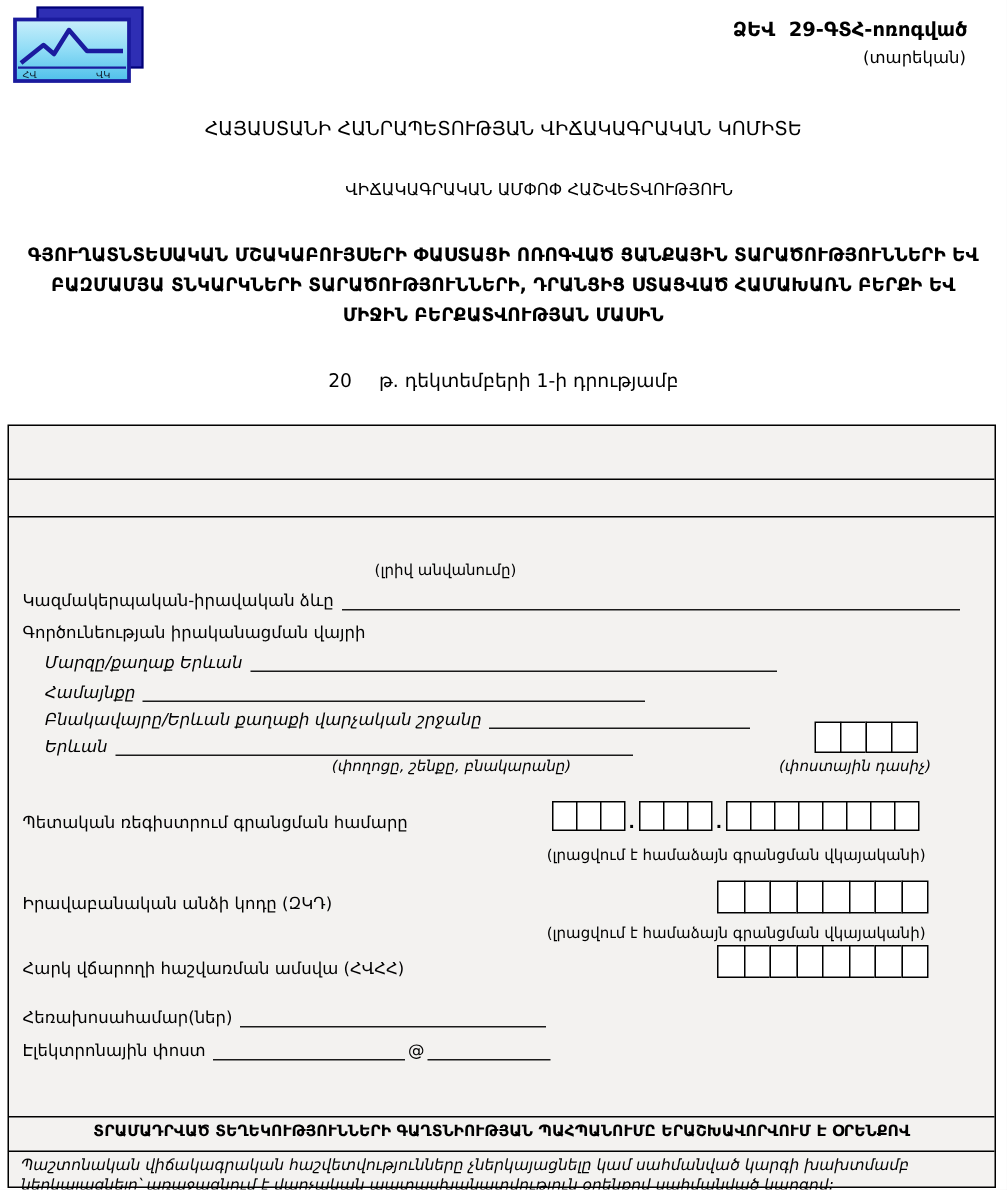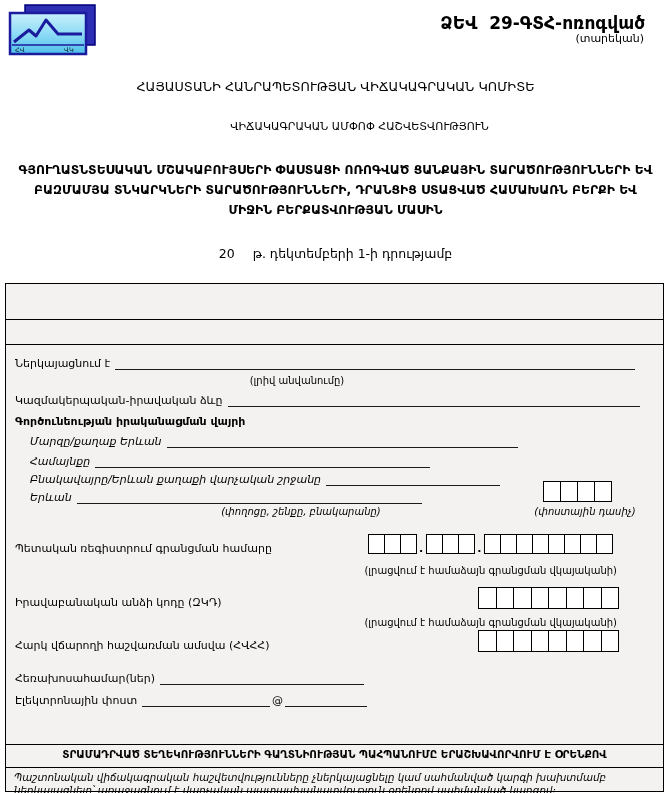--- a/index.html
+++ b/index.html
@@ -1,21 +1,21 @@
 <!DOCTYPE html>
 <html><head>
 <meta charset="utf-8">
 <style>
   html,body { margin:0; padding:0; background:#ffffff; }
   body { width:671px; height:793px; position:relative; font-family:"DejaVu Sans","Liberation Sans",sans-serif; color:#000; }
   .page { position:absolute; inset:0; width:671px; height:793px; overflow:hidden; }
 
   
   .logo { position:absolute; left:8px; top:4px; }
-  .form-code { position:absolute; top:13px; right:26px; font-size:17px; font-weight:bold; white-space:pre; }
+  .form-code { position:absolute; top:13px; right:26px; font-size:13px; font-weight:bold; white-space:pre; }
   .form-period { position:absolute; top:32px; right:27px; font-size:11px; }
   .h { position:absolute; left:0; width:100%; text-align:center; font-weight:normal; }
   .h-committee { top:79px; font-size:12.8px; }
   .h-report { top:120px; font-size:11px;padding-left:24px; }
   .h-subject { position:absolute; left:13px; width:645px; top:160px; text-align:center; font-weight:bold; font-size:12.3px; line-height:20px; }
   .h-date { top:246px; font-size:12.5px; }
   .year-gap { display:inline-block; width:18px; }
 
   
   .mainbox { position:absolute; left:5px; top:283px; width:659px; height:509px; border:1px solid #000; background:#f3f2f0; box-sizing:border-box; font-size:11px; }
@@ -26,21 +26,21 @@
   .secB { position:absolute; top:41px; left:8px; right:8px; font-size:10.6px; white-space:nowrap; }
   .secB b { margin-left:4px; }
   .secD { position:absolute; top:464px; left:0; width:100%; text-align:center; font-size:10.4px; font-weight:bold; }
   .secE { position:absolute; top:487px; left:8px; right:8px; font-style:italic; font-size:10.3px; line-height:13px; }
 
   .frow { position:absolute; display:flex; align-items:flex-end; }
   .frow .lbl { white-space:nowrap; padding-right:5px; }
   .blank { flex:1; height:3px; border-bottom:1px solid #1a1a1a; }
   .blank.fix { flex:none; }
   .it { font-style:italic; }
-  .bold { font-weight:bold;text-align:center; }
+  .bold { font-weight:normal;text-align:center; }
   .slbl { position:absolute; white-space:nowrap; }
   .hint { position:absolute; font-size:10px; text-align:center; }
   .hint.right { text-align:right;margin-left:30px; }
   .at { padding:0 2px; }
 
   
   .cells { position:absolute; display:flex; align-items:flex-end; }
   .cell { width:17px; height:20px; background:#fff; border:1px solid #000; margin-right:-1px; box-sizing:border-box; display:inline-block; }
   .cells.wide .cell { width:18.5px; height:22px; }
   .cells.postal .cell { width:18px; height:21px; }
@@ -77,24 +77,20 @@
   <div class="h h-date">
     <span>20</span><span class="year-gap"></span><span>թ.  դեկտեմբերի 1-ի դրությամբ</span>
   </div>
 
   <div class="mainbox">
 
     <div class="divider d1"></div>
 
     <div class="divider d2"></div>
 
-    <div class="frow" style="top:73px; left:9px; width:620px;">
-      <span class="lbl">Ներկայացնում է</span>
-      <span class="blank"></span>
-    </div>
     <div class="hint" style="top:91px; left:166px; width:250px;">(լրիվ անվանումը)</div>
 
     <div class="frow" style="top:110px; left:9px; width:625px;">
       <span class="lbl">Կազմակերպական-իրավական ձևը</span>
       <span class="blank"></span>
     </div>
 
     <div class="slbl bold" style="top:131px; left:9px;">Գործունեության իրականացման վայրի</div>
 
     <div class="frow it" style="top:151px; left:24px; width:488px;">
@@ -118,21 +114,21 @@
     </div>
 
     <div class="cells postal" style="top:197px; left:537px;">
         <span class="cell"></span>
         <span class="cell"></span>
         <span class="cell"></span>
         <span class="cell"></span>
       </div>
 
     <div class="hint it" style="top:222px; left:150px; width:290px;">(փողոցը, շենքը, բնակարանը)</div>
-    <div class="hint it" style="top:222px; left:514px; width:130px;">(փոստային դասիչ)</div>
+    <div class="hint it" style="top:222px; left:499px; width:130px;">(փոստային դասիչ)</div>
 
     <div class="slbl" style="top:258px; left:9px;">Պետական ռեգիստրում գրանցման համարը</div>
     <div class="cells" style="top:250px; left:362px;">
       <span class="cellgroup">
           <span class="cell"></span>
           <span class="cell"></span>
           <span class="cell"></span>
         </span>
       <span class="dot">.</span>
       <span class="cellgroup">

